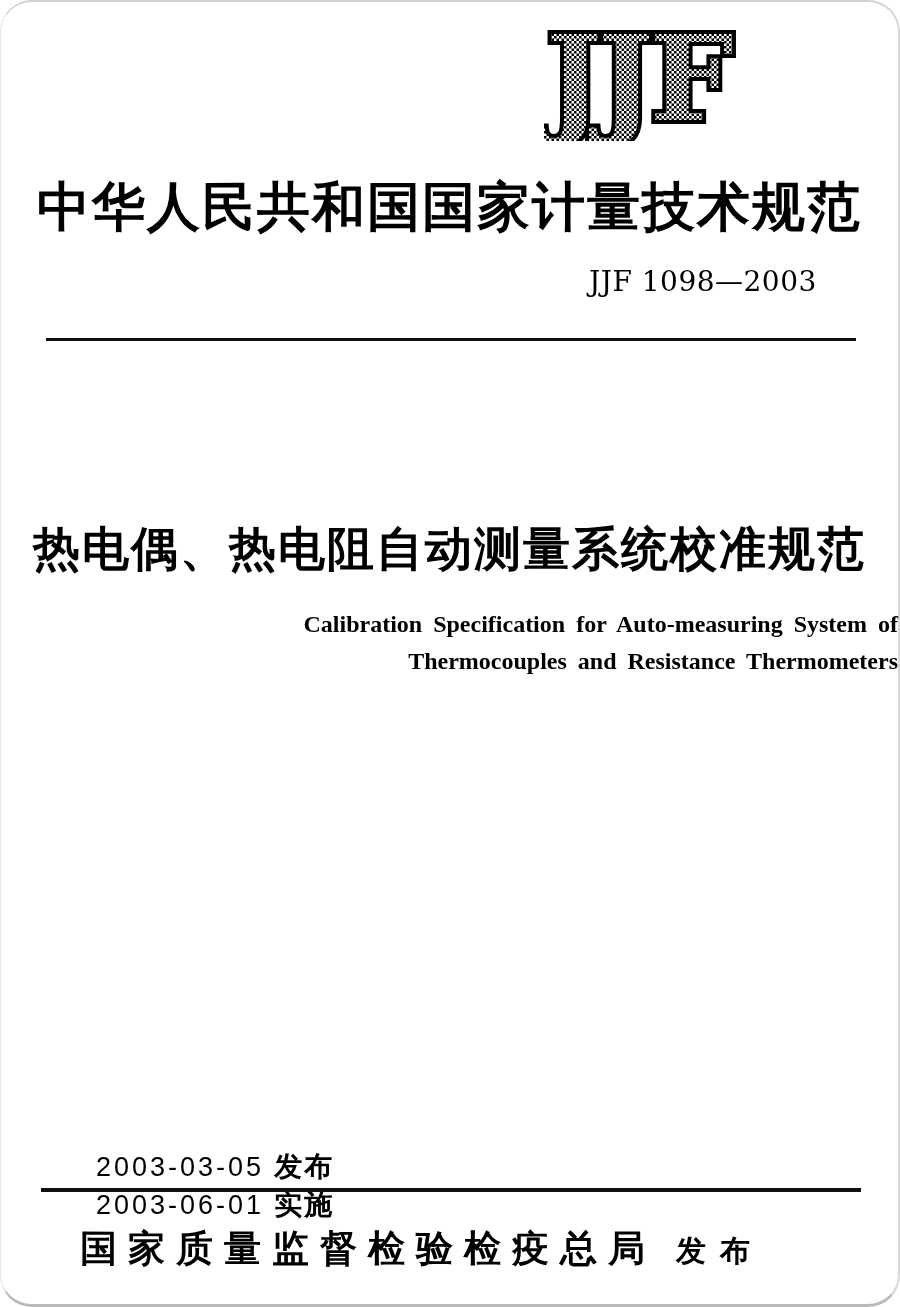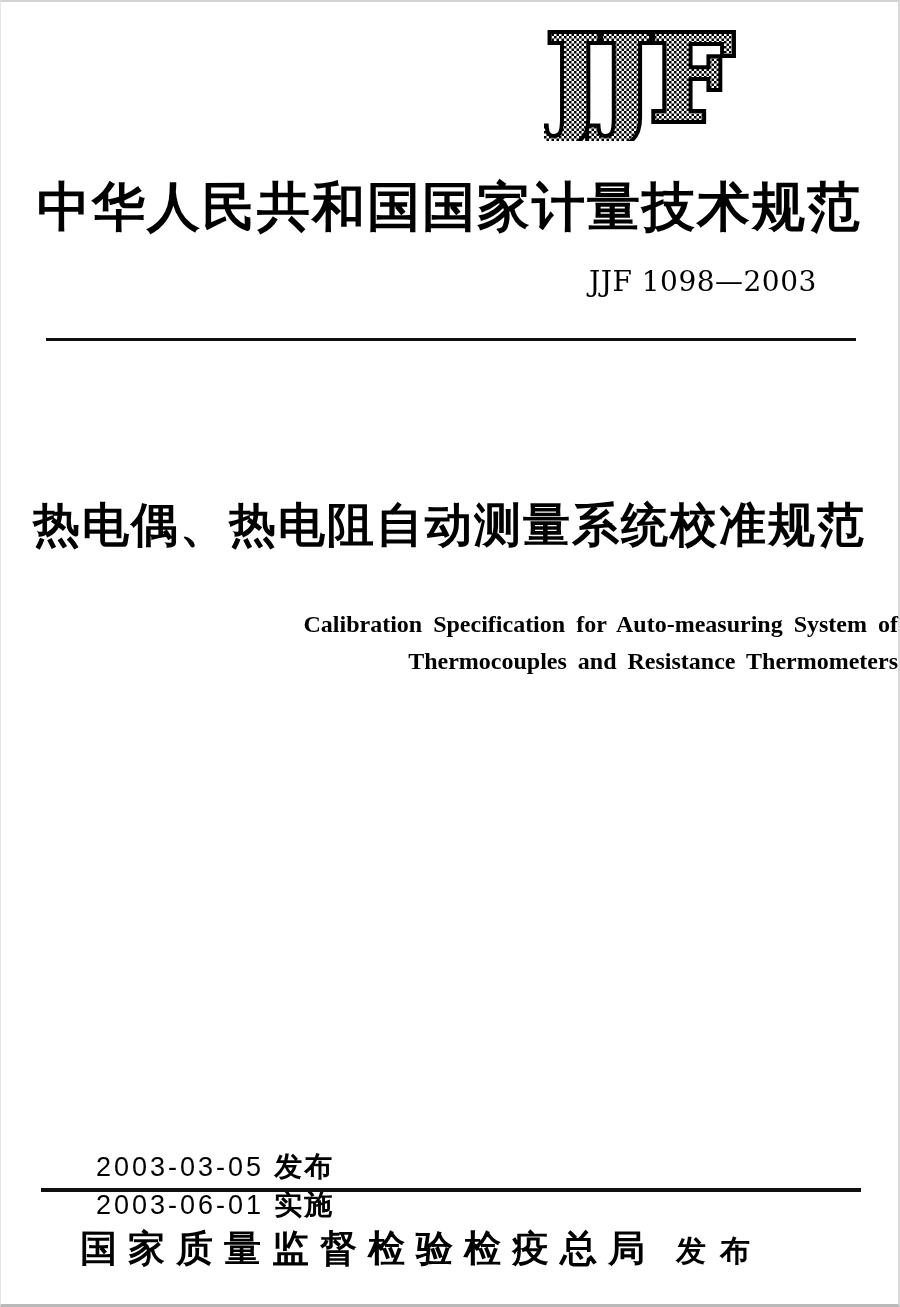--- a/index.html
+++ b/index.html
@@ -11,20 +11,21 @@
     font-family: "Liberation Sans", sans-serif;
     color: #000;
   }
   .page {
     position: absolute; inset: 0;
     border-top: 2px solid #d2d2d2;
     border-bottom: 3px solid #b9b9b9;
     border-left: 1px solid #e6e6e6;
     border-right: 2px solid #d8d8d8;
     box-sizing: border-box;
+    border-radius: 32px;
   }
   .logo {
     position: absolute;
     left: 543px; top: 24px;
     width: 255px; height: 115px;
   }
   .header-title {
     position: absolute;
     top: 170px; left: 0; width: 100%;
     text-align: center;
@@ -43,21 +44,21 @@
     letter-spacing: 0.5px;
   }
   .header-rule {
     position: absolute;
     top: 336px; left: 45px;
     width: 810px; height: 3px;
     background: #101010;
   }
   .main-title {
     position: absolute;
-    top: 492px; left: 0; width: 100%;
+    top: 516px; left: 0; width: 100%;
     text-align: center;
     font-family: "Liberation Sans", "DejaVu Sans", sans-serif;
     font-weight: 900;
     font-size: 47px;
     letter-spacing: 2px;
     white-space: nowrap;
   }
   .subtitle-en {
     position: absolute;
     top: 604px; left: 0; width: 100%;

